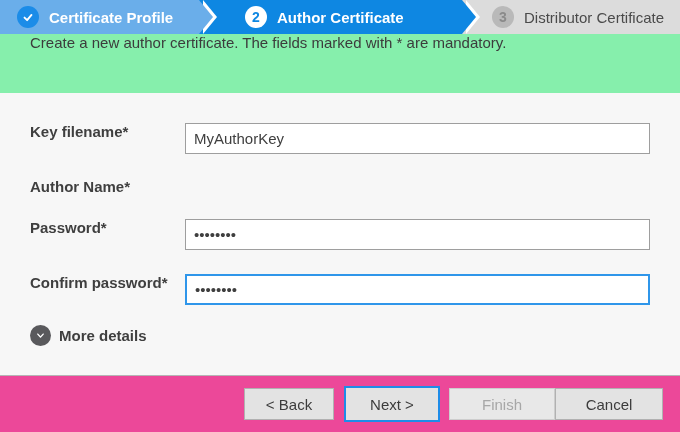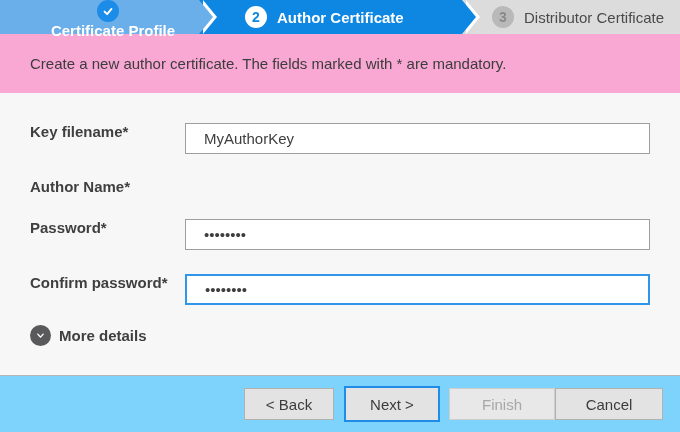--- a/index.html
+++ b/index.html
@@ -7,59 +7,59 @@
   body {
     font-family: "Liberation Sans", "DejaVu Sans", sans-serif;
     background: #ffffff;
     overflow: hidden;
   }
   .window { position: relative; width: 680px; height: 432px; background: #fff; }
 
   
   .stepper { display: flex; height: 34px; width: 100%; }
   .step { display: flex; align-items: center; position: relative; height: 34px; }
-  .step-1 { width: 199px; background: #6aaeea; padding-left: 17px; z-index: 3; flex-direction: column; }
+  .step-1 { width: 199px; background: #6aaeea; padding-left: 17px; z-index: 3; }
   .step-2 { width: 263px; background: #0e87e2; padding-left: 46px; z-index: 2; }
   .step-3 { flex: 1; background: #dcdcdc; padding-left: 30px; z-index: 1; }
   .arrow { position: absolute; top: 0; width: 0; height: 0;
            border-top: 17px solid transparent; border-bottom: 17px solid transparent; }
   .arrow-white { right: -18px; border-left: 14px solid #ffffff; z-index: 4; }
   .step-1 .arrow-color { right: -14px; border-left: 14px solid #6aaeea; z-index: 5; }
   .step-2 .arrow-color { right: -14px; border-left: 14px solid #0e87e2; z-index: 5; }
   .badge { width: 22px; height: 22px; border-radius: 50%; flex: 0 0 22px;
            display: flex; align-items: center; justify-content: center;
            font-size: 14px; font-weight: bold; }
   .badge-check { background: #1b8ce8; }
   .badge-2 { background: #ffffff; color: #0e87e2; }
   .badge-3 { background: #b9b9b9; color: #8a8a8a; }
   .step-label { margin-left: 10px; font-size: 15px; white-space: nowrap; }
   .step-1 .step-label, .step-2 .step-label { color: #ffffff; font-weight: bold; }
   .step-3 .step-label { color: #4a4a4a; font-weight: normal; }
 
   
-  .desc-area { height: 59px; display: flex; align-items: center; padding-left: 30px;
-               background: #f9a8d4; }
+  .desc-area { height: 59px; display: flex; align-items: flex-start; padding-left: 30px;
+               background: #86efac; }
   .desc-text { font-size: 15px; color: #3c3c3c; }
 
   
   .form-area { height: 282px; background: #f7f7f7; padding: 30px 30px 0 30px; }
   .form-row { display: flex; margin-bottom: 24px; }
   .form-row.last-field { margin-bottom: 20px; }
   .field-label { width: 155px; flex: 0 0 155px; font-size: 15px; font-weight: bold; color: #3f3f3f; }
   .field-input { flex: 1; height: 31px; border: 1px solid #9e9e9e; background: #ffffff;
-                 padding: 0 18px; font-size: 15px; color: #3f3f3f;
+                 padding: 0 8px; font-size: 15px; color: #3f3f3f;
                  font-family: "Liberation Sans", "DejaVu Sans", sans-serif; outline: none; }
   .field-input.focused { border: 2px solid #2f96ea; }
   .more-details { display: flex; align-items: center; }
   .chevron-circle { width: 21px; height: 21px; border-radius: 50%; background: #59595c;
                     display: flex; align-items: center; justify-content: center; flex: 0 0 21px; }
   .more-details-label { margin-left: 8px; font-size: 15px; font-weight: bold; color: #3f3f3f; }
 
   
-  .footer { height: 57px; background: #7dd3fc; border-top: 1px solid #b5b5b5;
+  .footer { height: 57px; background: #ec4899; border-top: 1px solid #b5b5b5;
             display: flex; align-items: center; justify-content: flex-end; padding-right: 12px; }
   .btn { height: 32px; background: #e3e3e3; border: 1px solid #b1b1b1;
          font-size: 15px; color: #3c3c3c; cursor: pointer;
          font-family: "Liberation Sans", "DejaVu Sans", sans-serif; }
   .btn-back   { width: 90px;  margin-right: 10px; }
   .btn-next   { width: 96px; height: 36px; border: 2px solid #1e8ce8; margin-right: 9px; }
   .btn-cancel { width: 108px; margin-right: 5px; }
   .btn-finish { width: 106px; color: #a7a7a7; background: #e8e8e8; border-color: #cdcdcd; }
 </style>
 </head>

